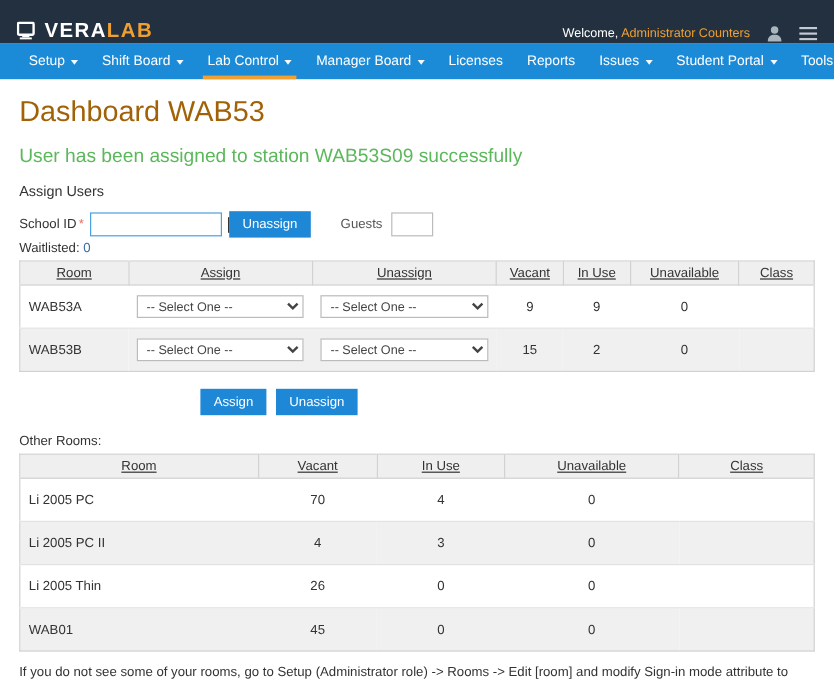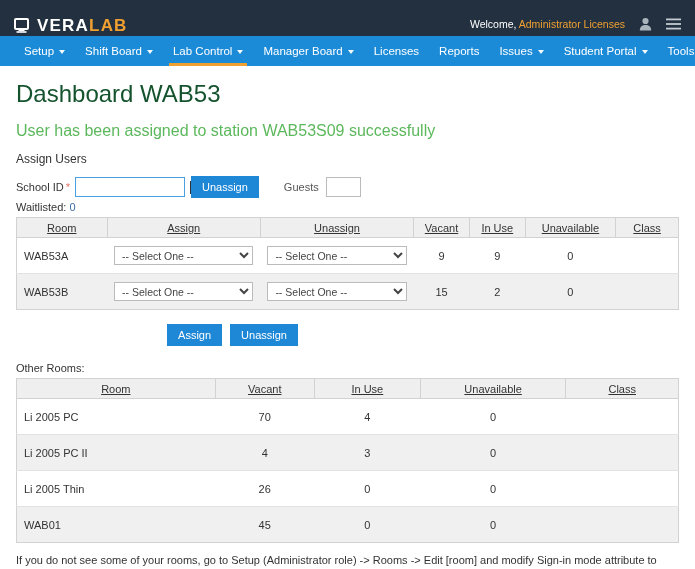--- a/index.html
+++ b/index.html
@@ -9,22 +9,22 @@
     overflow: hidden;
     background: #ffffff;
     font-family: "Liberation Sans", sans-serif;
   }
 
   
   .topbar {
     height: 36px;
     background: #23303f;
     display: flex;
-    align-items: flex-start;
-    padding: 16px 14px;
+    align-items: flex-end;
+    padding: 0 14px;
     position: relative;
   }
   .logo { display: flex; align-items: center; gap: 5px; }
   .logo-mark {
     width: 18px; height: 16px;
     position: relative;
   }
   .logo-text {
     font-size: 17px;
     font-weight: bold;
@@ -87,21 +87,21 @@
     opacity: .95;
     margin-top: 1px;
   }
 
   
   .page { padding: 12px 16px 0 16px; }
 
   .page-title {
     font-size: 24px;
     font-weight: normal;
-    color: #14532d;
+    color: #a16207;
     margin: 2px 0 14px 0;
   }
   .flash-msg {
     font-size: 16px;
     color: #5cb85c;
     margin-bottom: 12px;
   }
   .section-title {
     font-size: 12px;
     color: #333333;
@@ -247,21 +247,21 @@
       </svg>
     </span>
     <span class="logo-text">
       <span class="logo-vera">VERA</span><span class="logo-lab">LAB</span>
     </span>
   </div>
 
   <div class="topbar-right">
     <span class="welcome">
       <span>Welcome,</span>
-      <span class="user">Administrator Licenses</span>
+      <span class="user">Administrator Counters</span>
     </span>
     <span class="user-icon">
       <svg width="13" height="14" viewBox="0 0 13 14">
         <circle cx="6.5" cy="4" r="3.1" fill="#aab4bd"></circle>
         <path d="M0.8 13.5 C0.8 9.6 3.3 8 6.5 8 C9.7 8 12.2 9.6 12.2 13.5 Z" fill="#aab4bd"></path>
       </svg>
     </span>
     <span class="burger-icon">
       <svg width="15" height="12" viewBox="0 0 15 12">
         <rect x="0" y="0.5" width="15" height="1.8" fill="#c3cad1"></rect>

